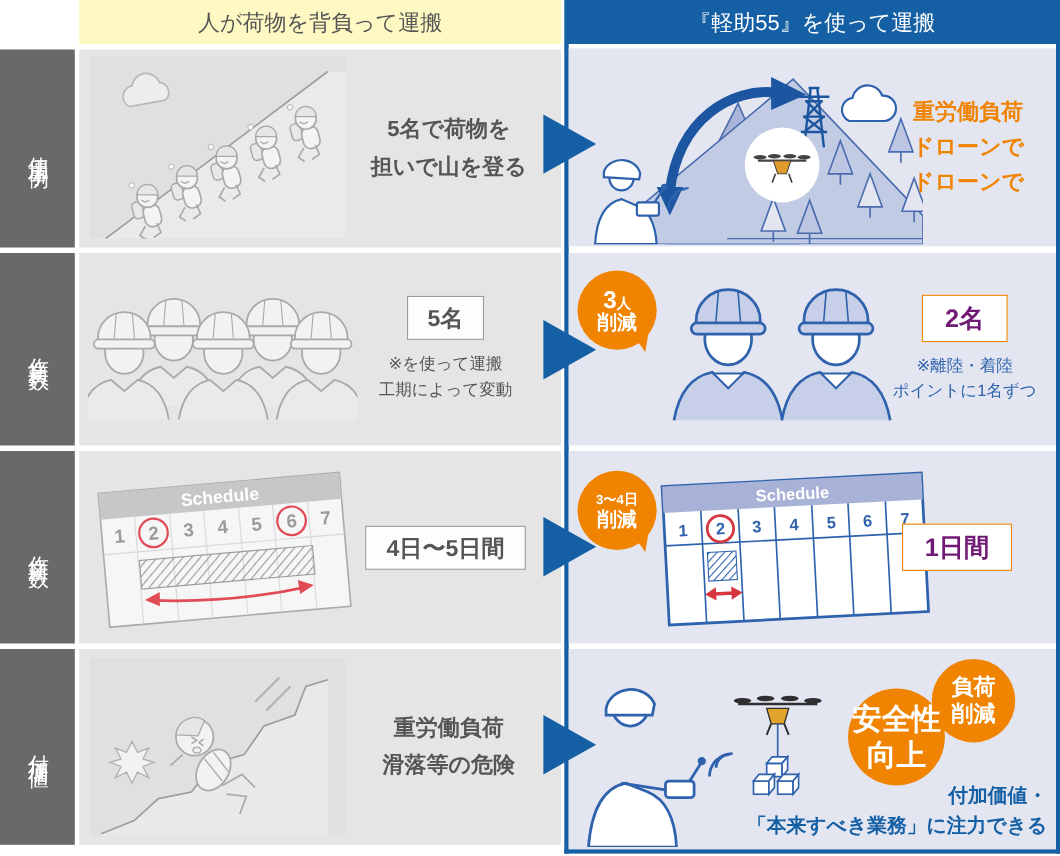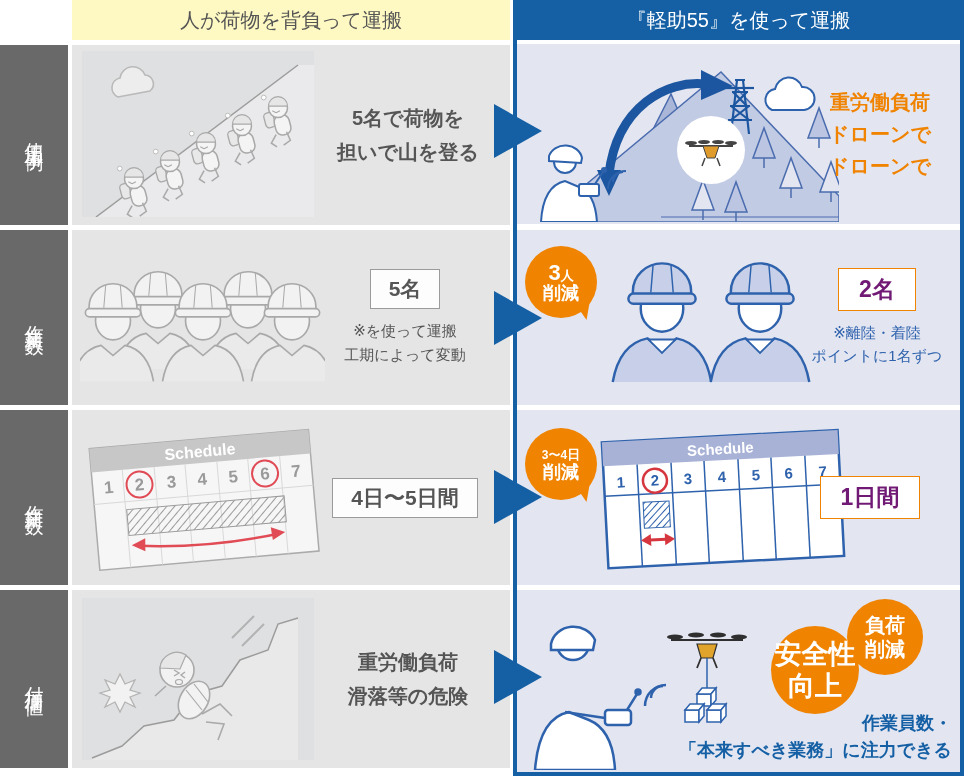--- a/index.html
+++ b/index.html
@@ -385,21 +385,21 @@
     </svg>
     <div class="ocircle oc2">
       <div>負荷</div>
       <div>削減</div>
     </div>
     <div class="ocircle oc1">
       <div>安全性</div>
       <div>向上</div>
     </div>
     <div class="value-text">
-      <div>作業員数・</div>
+      <div>付加価値・</div>
       <div>「本来すべき業務」に注力できる</div>
     </div>
   </div>
 
   <div class="flow-arrow" style="top:104px;"></div>
   <div class="flow-arrow" style="top:291px;"></div>
   <div class="flow-arrow" style="top:470px;"></div>
   <div class="flow-arrow" style="top:650px;"></div>
 
 </div>

